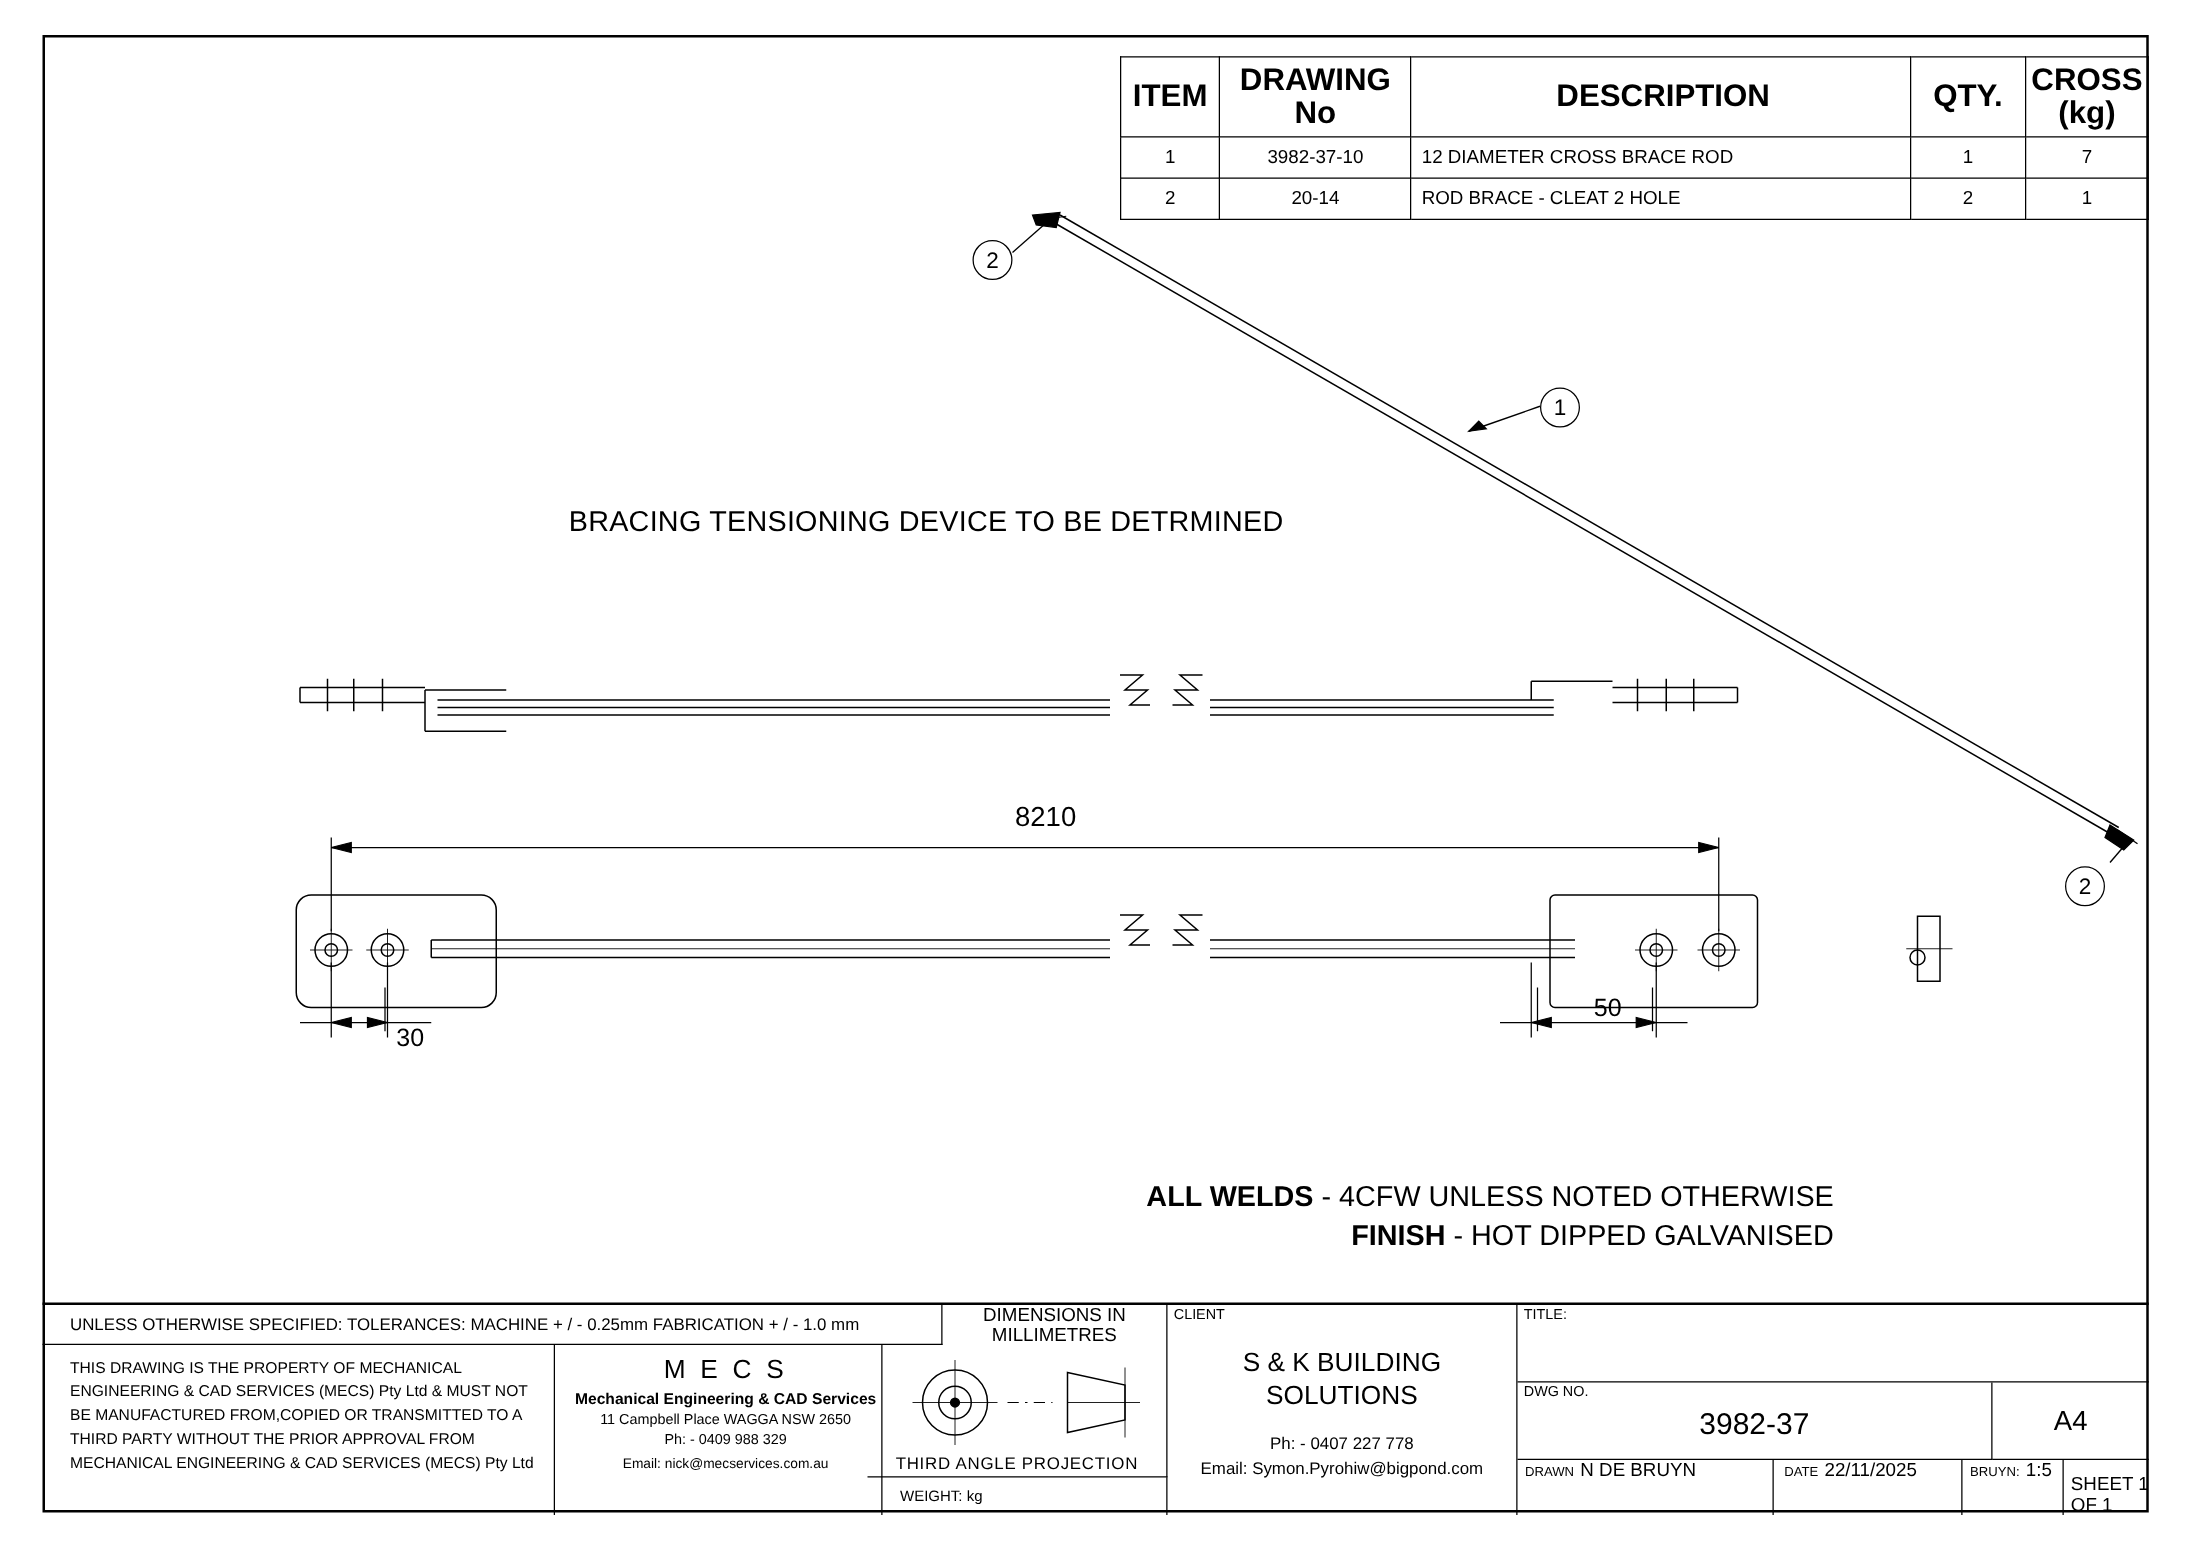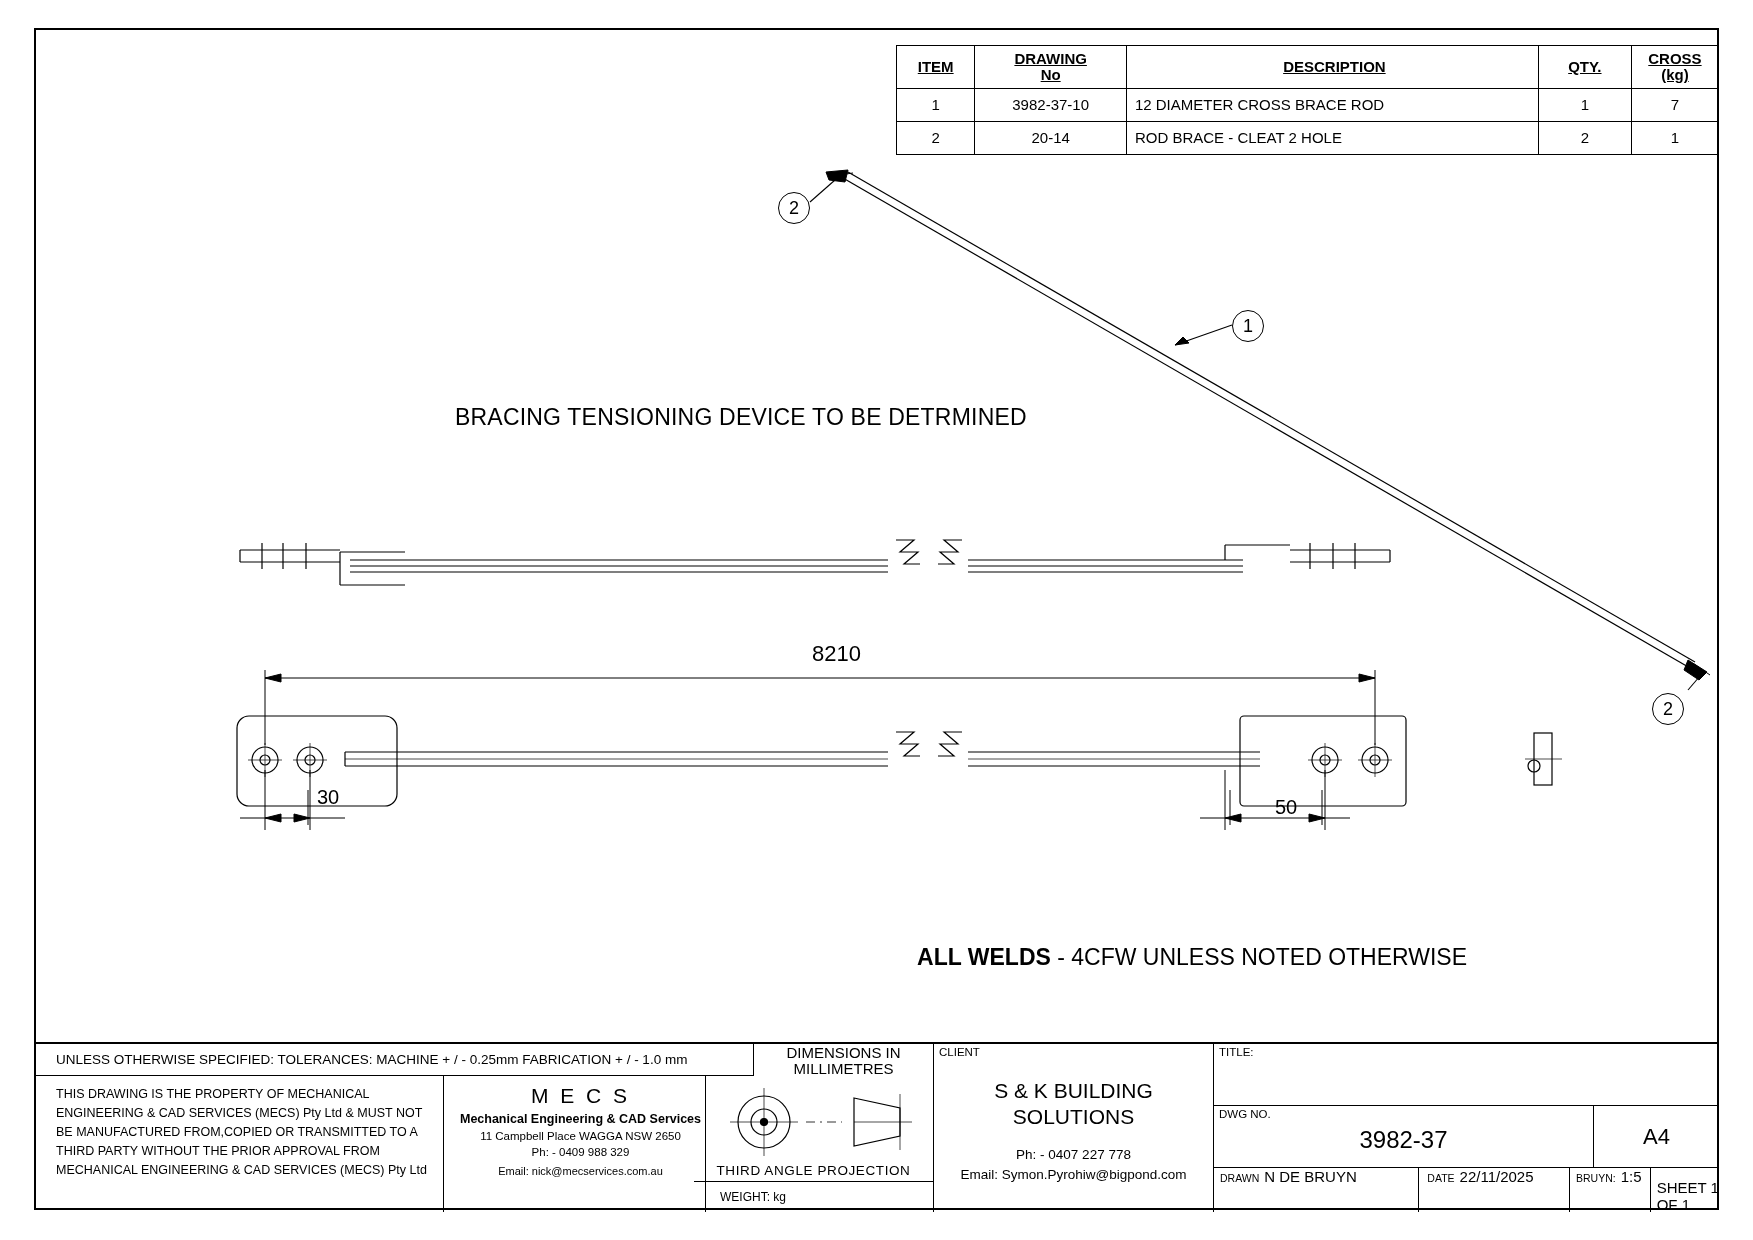--- a/index.html
+++ b/index.html
@@ -38,24 +38,23 @@
     font-size: 15px;
   }
   .bom td, .bom th {
     border: 1.5px solid #000;
     padding: 3px 6px;
     text-align: center;
     font-weight: normal;
   }
   .bom thead th {
     font-weight: bold;
-    font-size: 15px;
+    font-size: 25px;
     line-height: 1.05;
     padding: 5px 4px;
-    text-decoration: underline;
   }
   .bom .c-item { width: 72px; }
   .bom .c-dwg  { width: 148px; }
   .bom .c-desc { width: 420px; text-align: left; padding-left: 8px; }
   .bom .c-qty  { width: 88px; }
   .bom .c-mass { width: 80px; }
   .bom tbody td { font-size: 15px; height: 26px; }
 
   
   .note-brace {
@@ -68,21 +67,21 @@
   }
   .dim-8210 {
     position: absolute;
     left: 812px;
     top: 641px;
     font-size: 22px;
   }
   .dim-30 {
     position: absolute;
     left: 317px;
-    top: 786px;
+    top: 820px;
     font-size: 20px;
   }
   .dim-50 {
     position: absolute;
     left: 1275px;
     top: 796px;
     font-size: 20px;
   }
   .weld-notes {
     position: absolute;
@@ -379,20 +378,21 @@
   <div class="dim-8210">8210</div>
   <div class="dim-30">30</div>
   <div class="dim-50">50</div>
 
   <div class="balloon" style="left:778px;top:192px">2</div>
   <div class="balloon" style="left:1232px;top:310px">1</div>
   <div class="balloon" style="left:1652px;top:693px">2</div>
 
   <div class="weld-notes">
     <div><b>ALL WELDS</b><span> - 4CFW UNLESS NOTED OTHERWISE</span></div>
+    <div><b>FINISH</b><span> - HOT DIPPED GALVANISED</span></div>
   </div>
 
   <div class="tb">
 
     <div class="cell tb-tol">UNLESS OTHERWISE SPECIFIED: TOLERANCES: MACHINE + / - 0.25mm  FABRICATION + / - 1.0 mm</div>
 
     <div class="cell tb-dim">
       <div>DIMENSIONS IN</div>
       <div>MILLIMETRES</div>
     </div>

